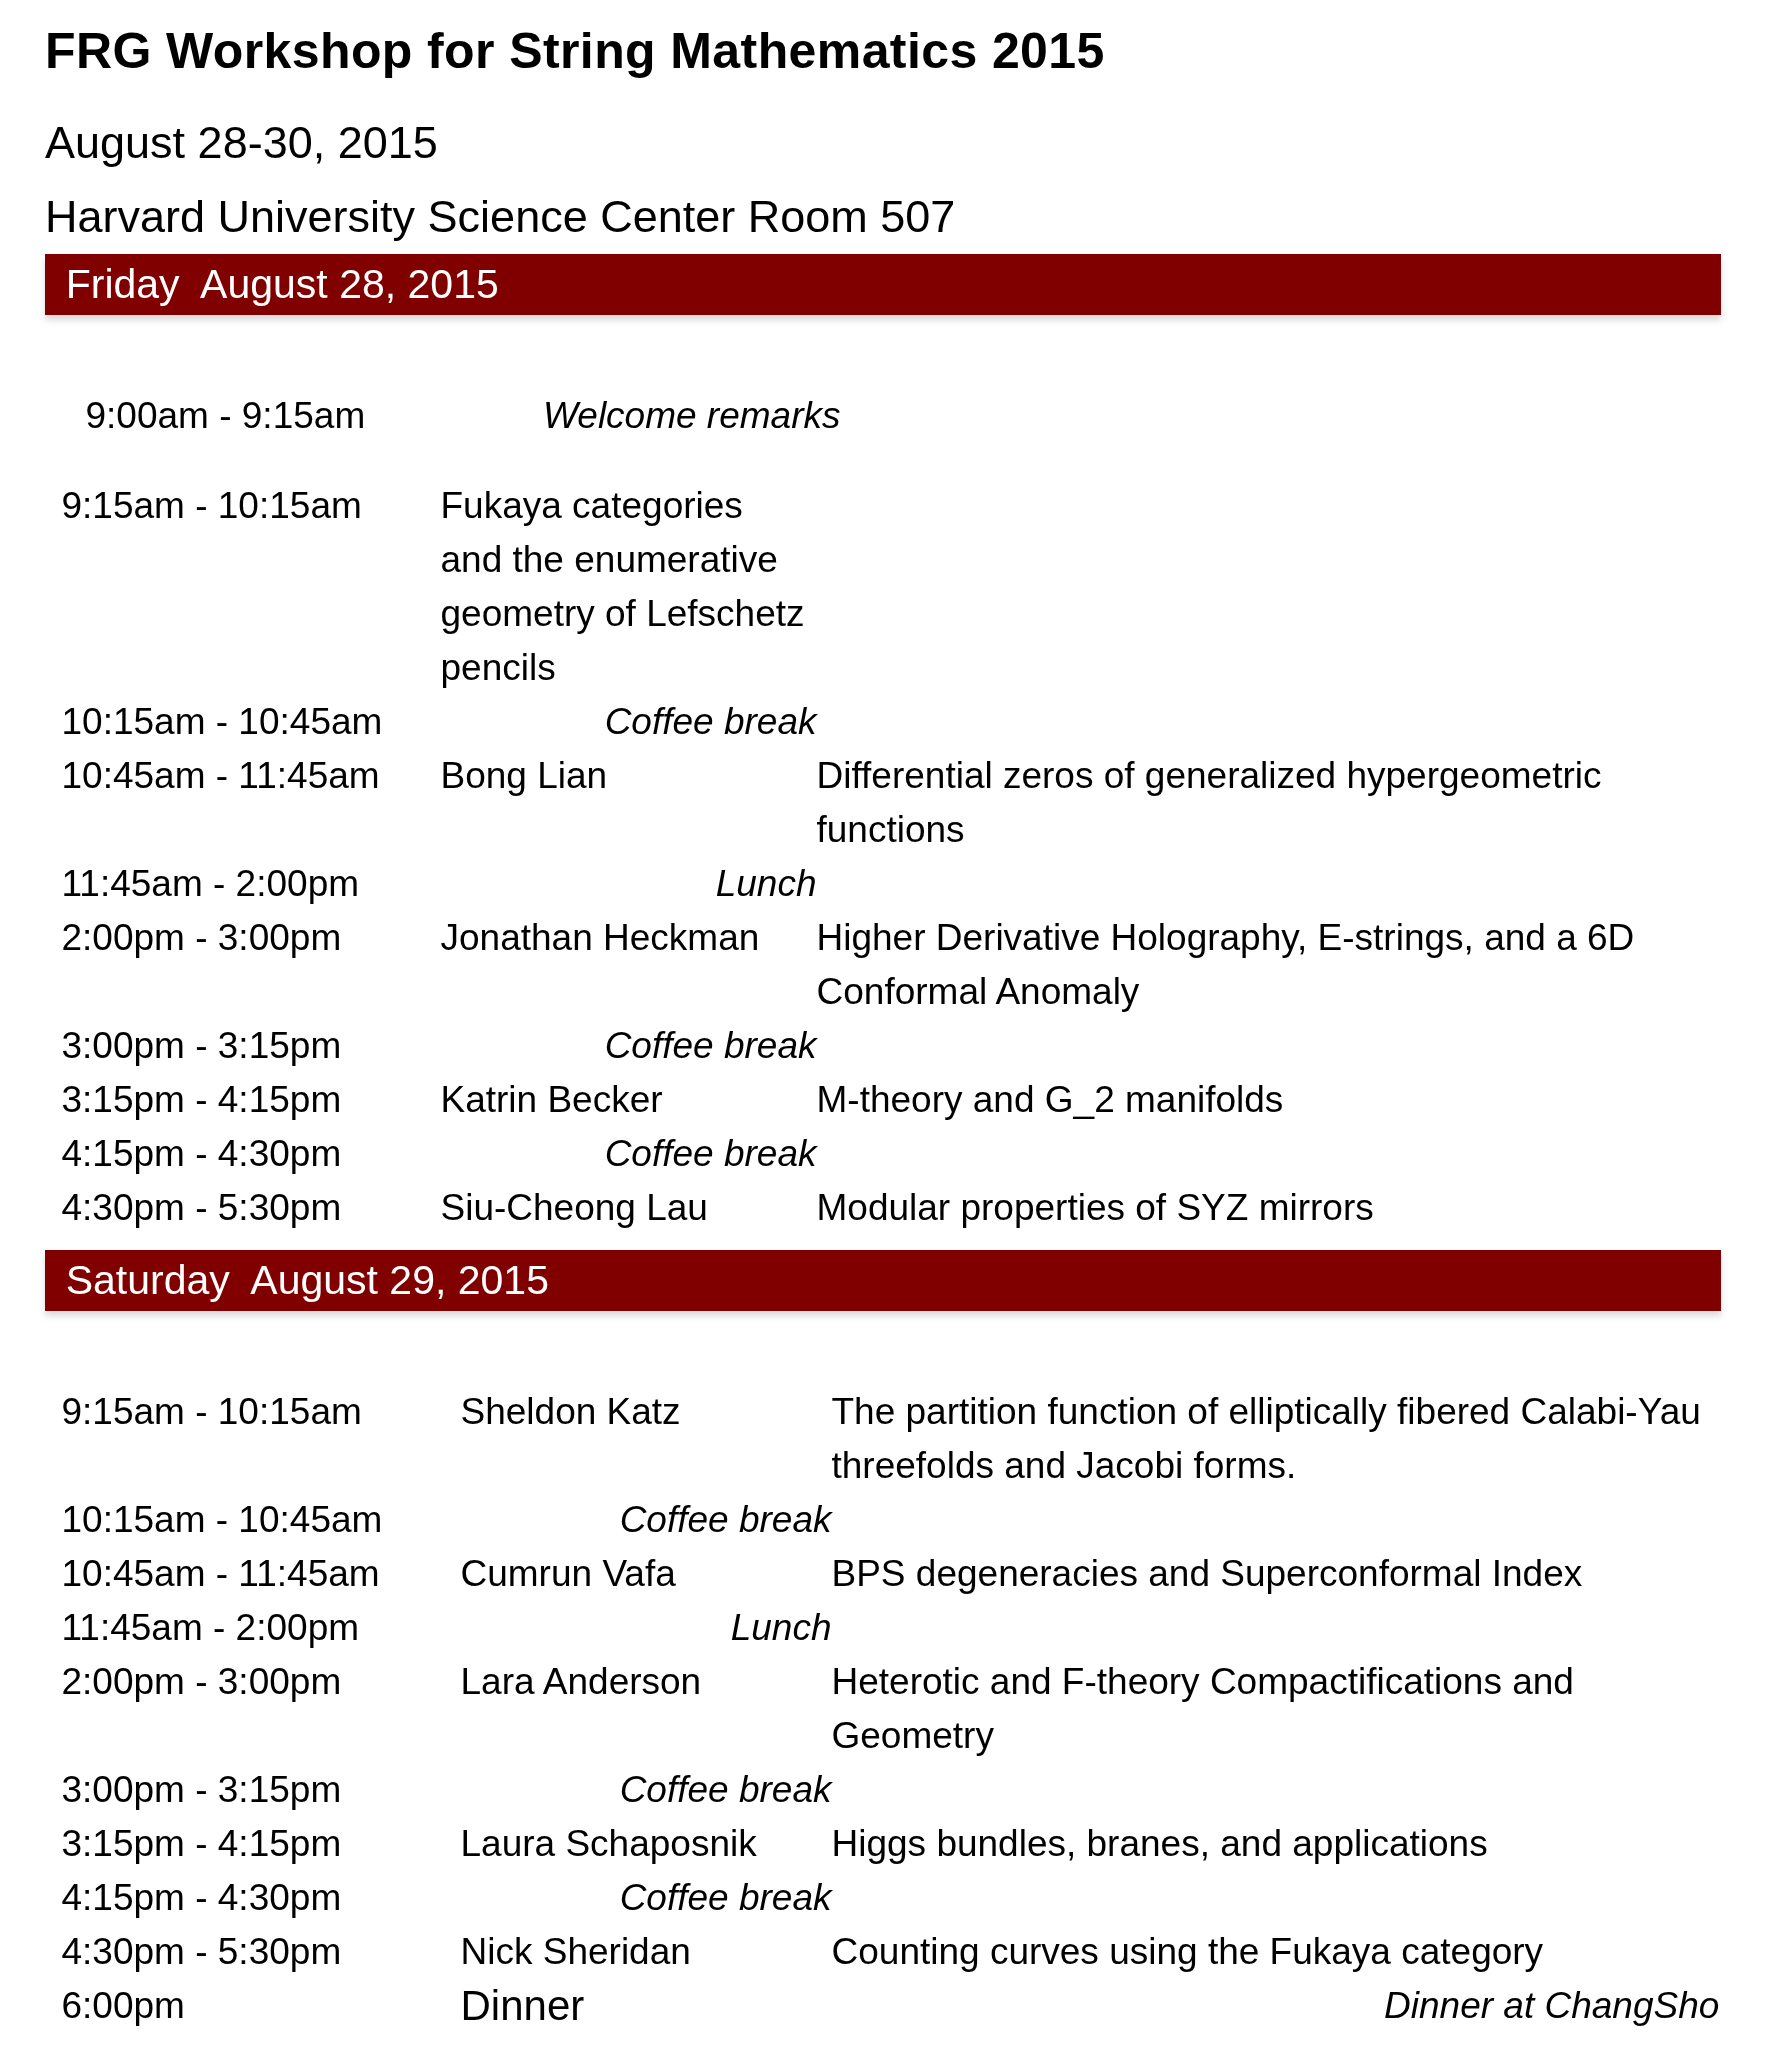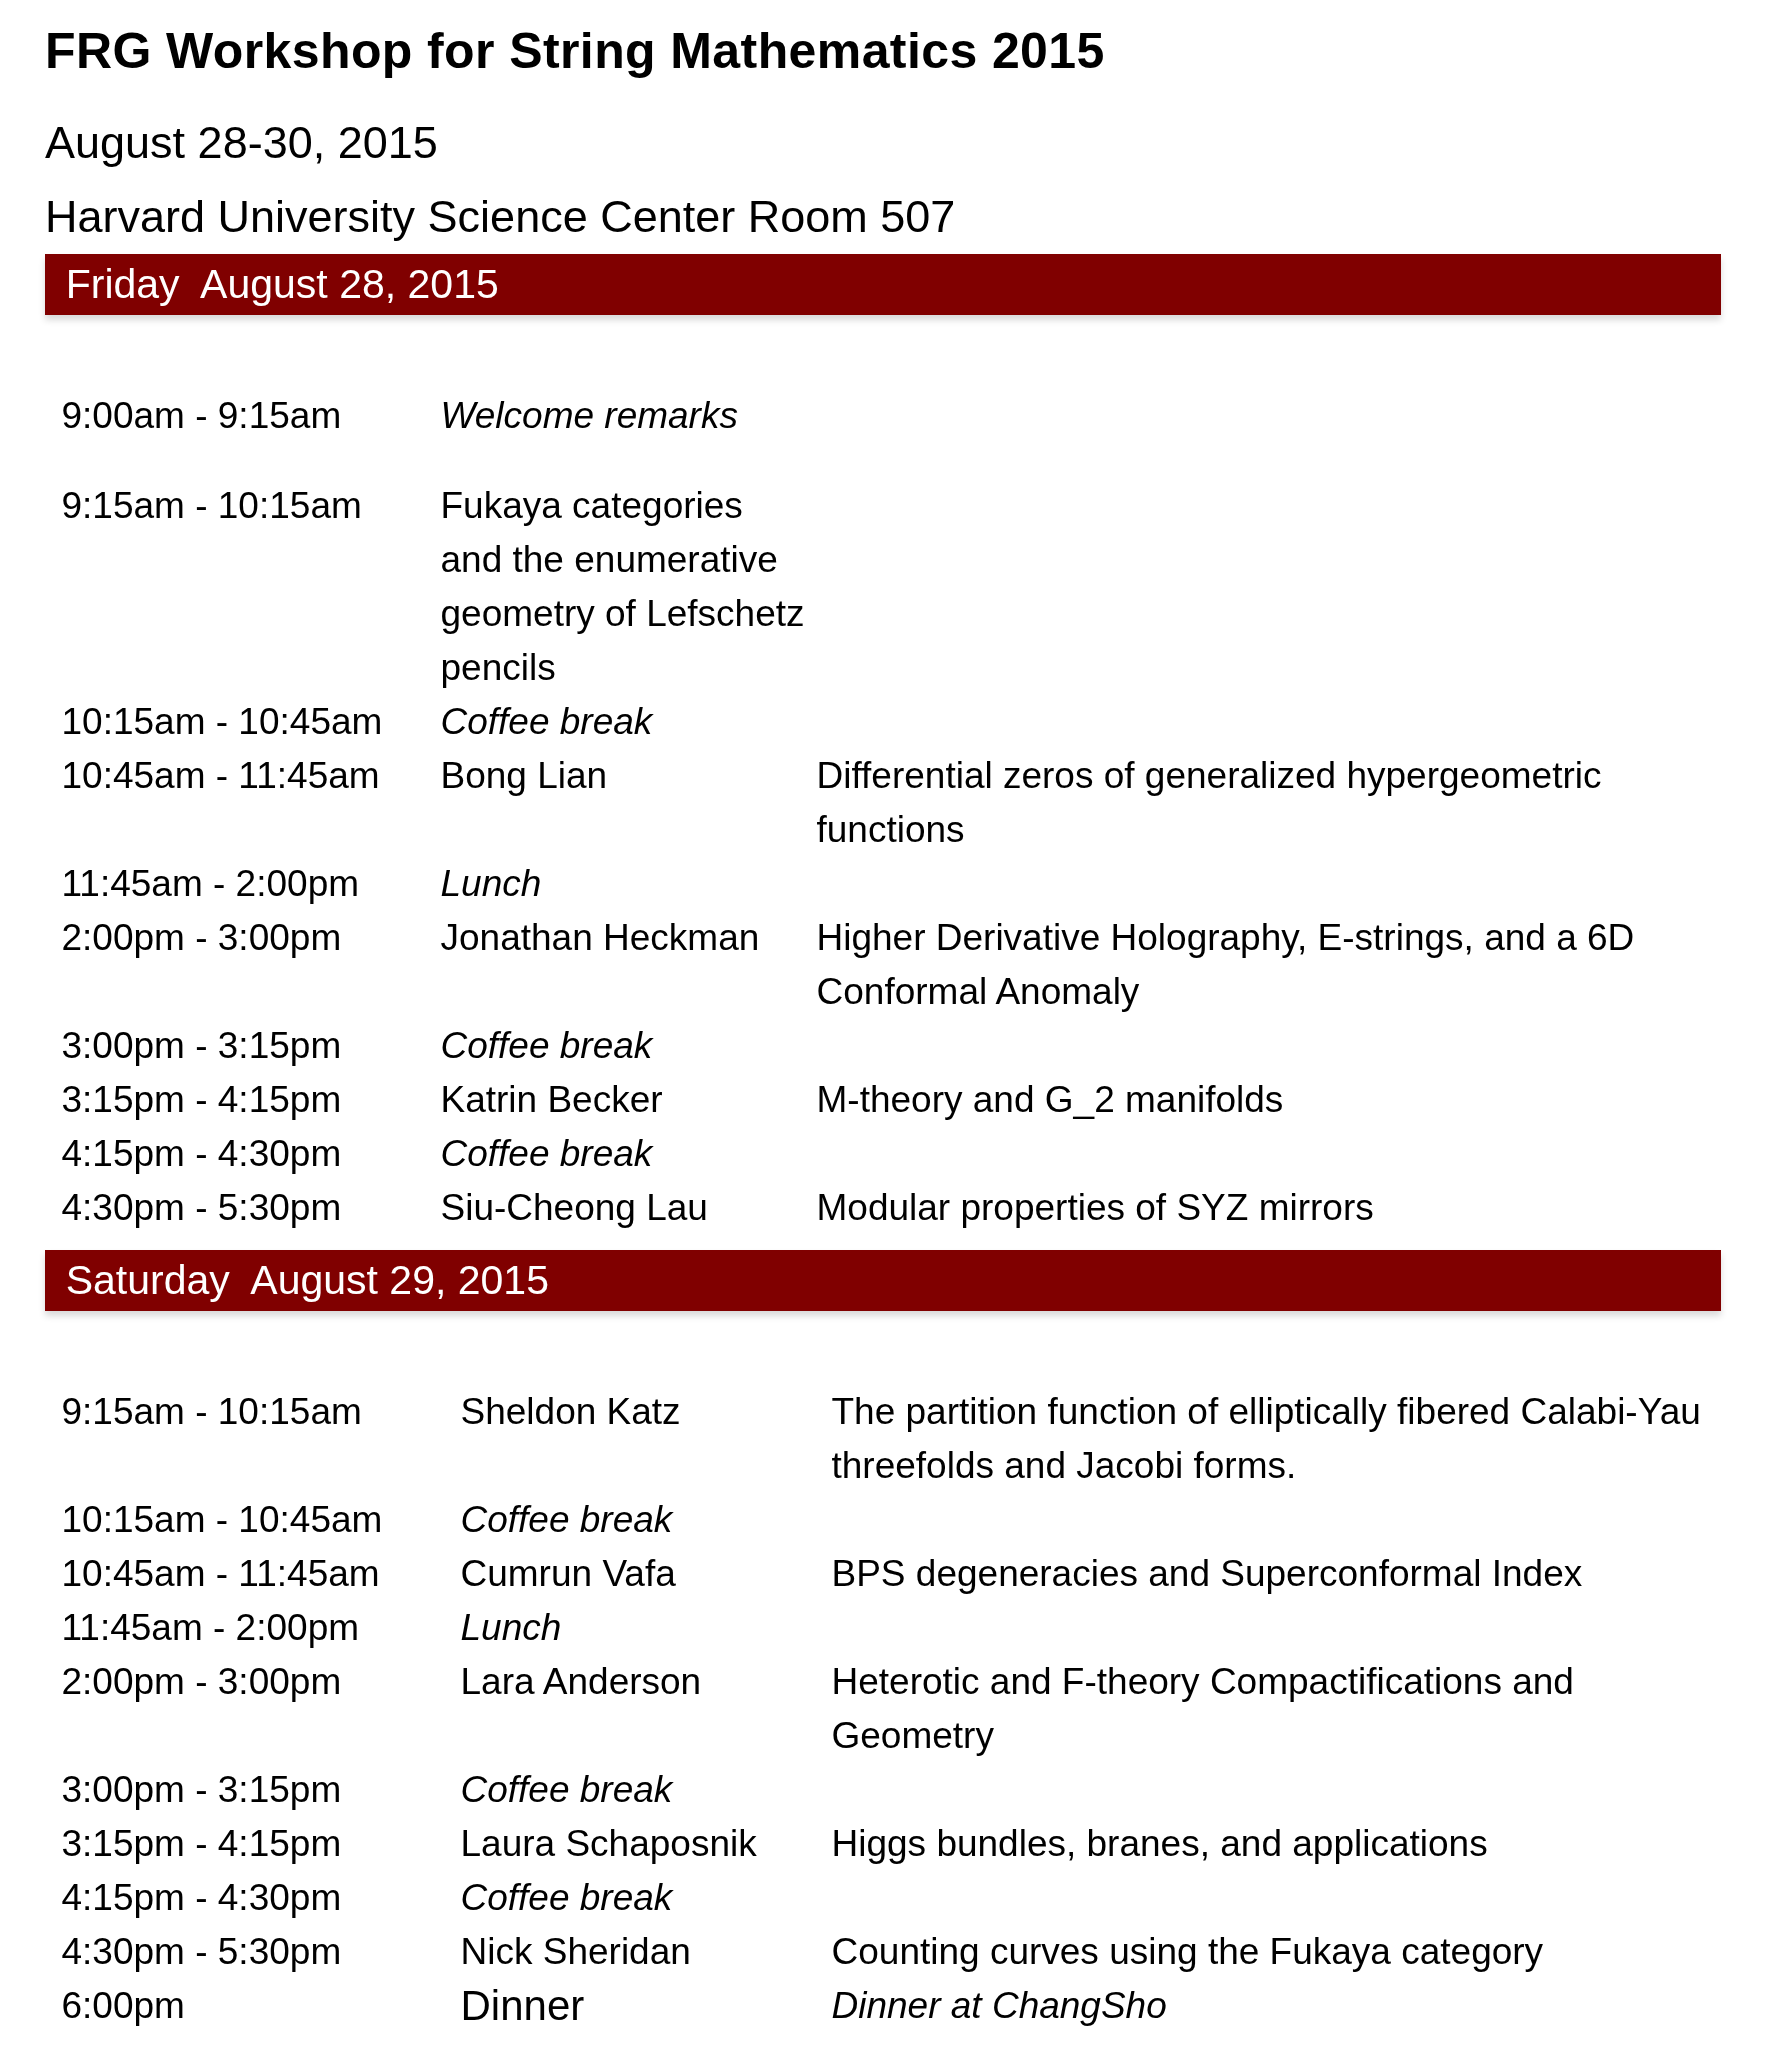--- a/index.html
+++ b/index.html
@@ -45,23 +45,23 @@
   .rows {
     padding: 74px 0 0 16.5px;
     font-size: 37px;
   }
   .row {
     display: grid;
     grid-template-columns: 379px 376px auto;
     line-height: 54px;
   }
   .day[data-day="1"] .row { grid-template-columns: 399px 371px auto; }
-  .day[data-day="0"] .row:first-child { margin-bottom: 36px; }
+  .day[data-day="0"] .row:first-child { margin-bottom: 36px; margin-left: 24px; }
   .cell { min-height: 54px; }
-  .cell.italic { font-style: italic; }
+  .cell.italic { font-style: italic; text-align: right; }
   .cell.small { font-size: 42px; }
   .cell.title-cell { padding-right: 1.7px; }
 </style>
 </head>
 <body>
 
 <div class="page">
   <header>
     <h1 class="page-title">FRG Workshop for String Mathematics 2015</h1>
     <div class="subs">

